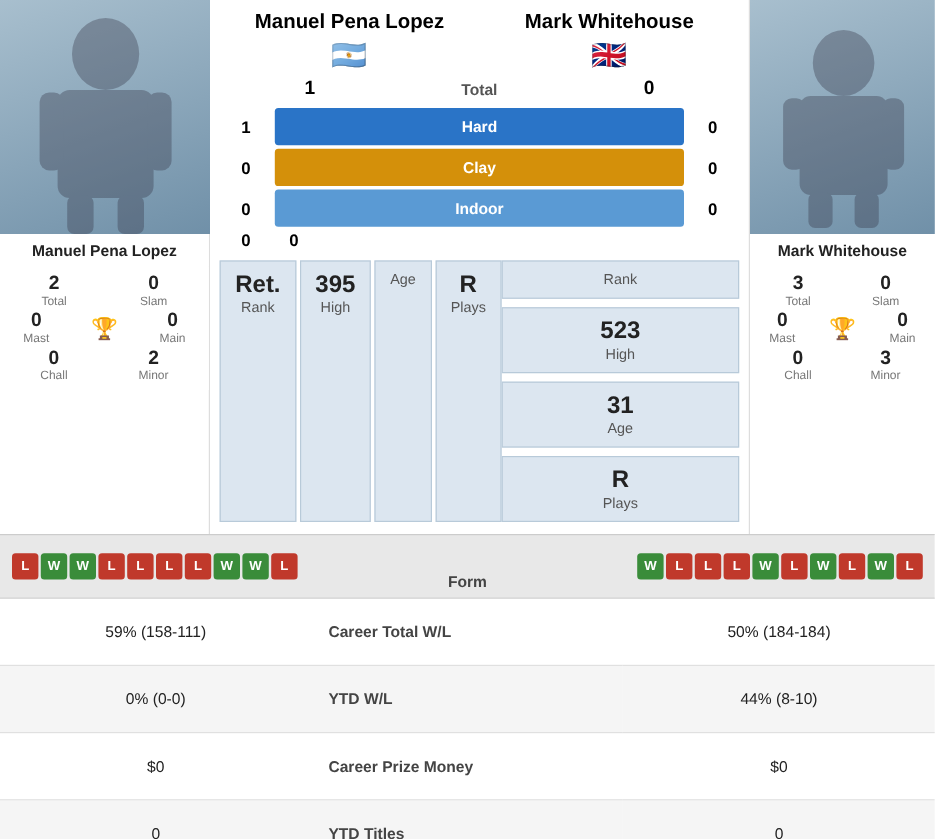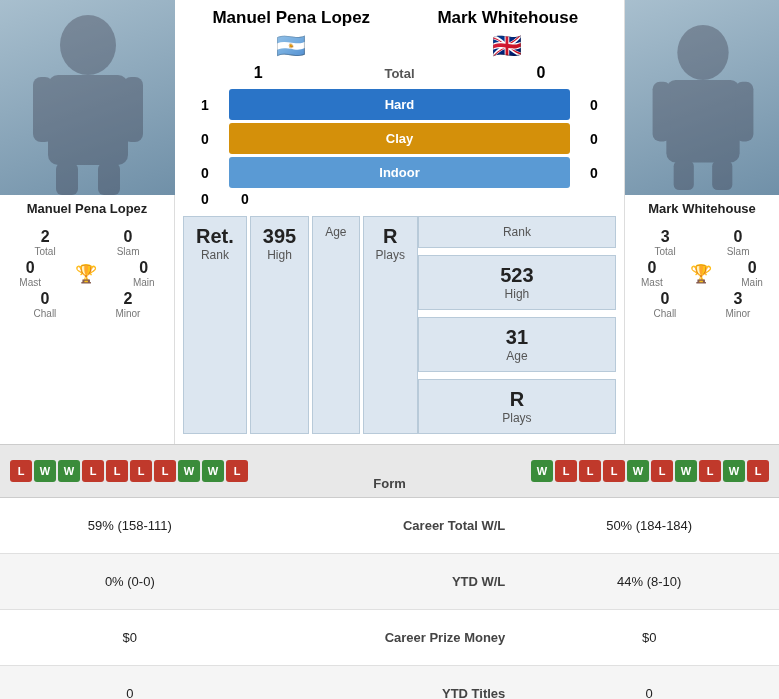--- a/index.html
+++ b/index.html
@@ -49,21 +49,21 @@
       font-size: 13px;
     }
 
     .stats-table .left-val {
       text-align: center;
       color: #222;
       width: 200px;
     }
 
     .stats-table .center-label {
-      text-align: right;
+      text-align: left;
       font-weight: bold;
       color: #444;
       width: 200px;
     }
 
     .stats-table .right-val {
       text-align: center;
       color: #222;
       width: 200px;
     }

